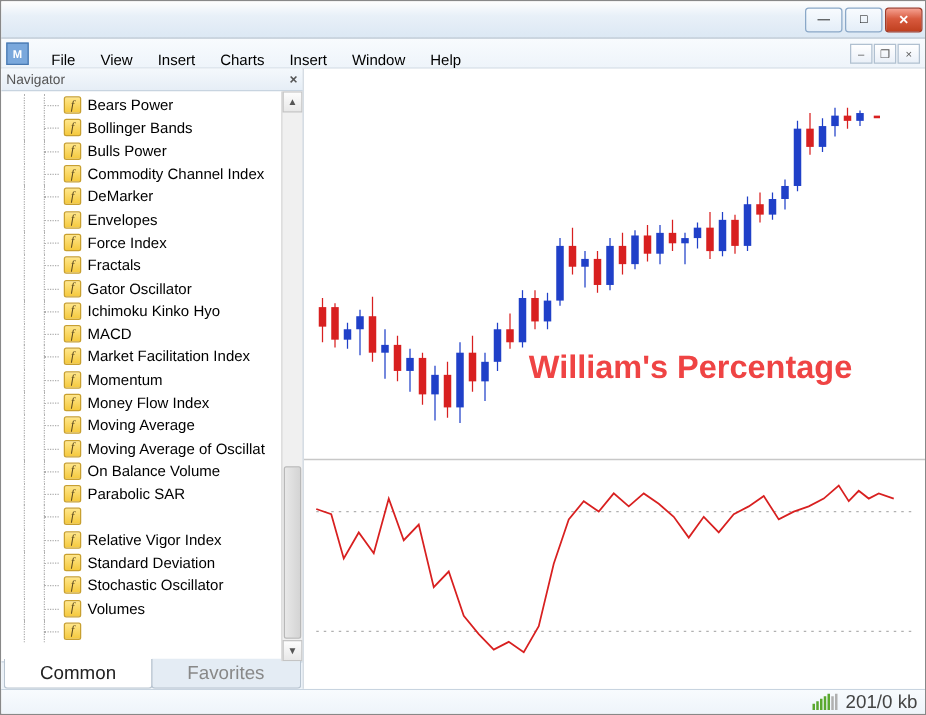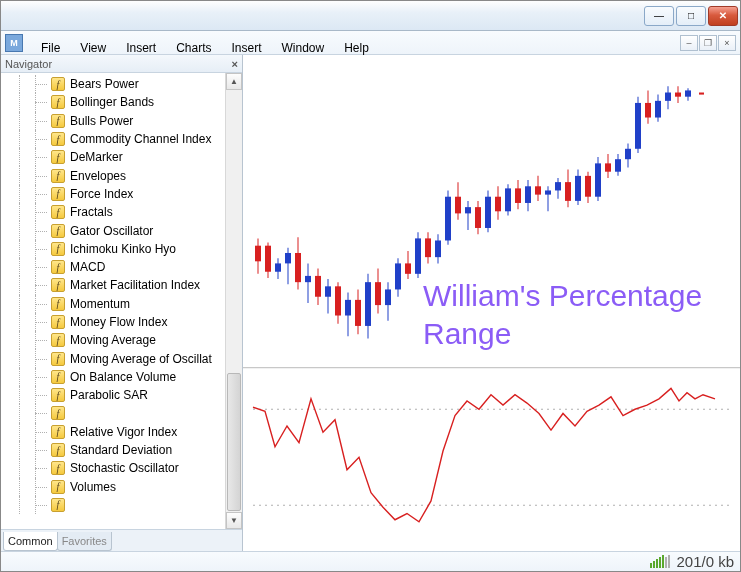--- a/index.html
+++ b/index.html
@@ -150,48 +150,48 @@
   }
   .nav-tabs {
     display: flex;
     height: 22px;
     background: #ecf2f8;
     border-top: 1px solid #c8d4e0;
     align-items: flex-end;
     padding-left: 2px;
   }
   .nav-tab {
-    padding: 3px 4px;
+    padding: 3px 28px;
     border: 1px solid #b8c4d0;
     border-top: none;
     background: #e4ecf4;
-    font-size: 11px;
+    font-size: 15px;
     color: #888;
     margin-right: -1px;
     border-radius: 0 0 3px 3px;
   }
   .nav-tab.active { background: #fff; color: #222; }
   
   .chart-area {
     flex: 1;
     position: relative;
     background: #fff;
     overflow: hidden;
   }
   .chart-svg {
     position: absolute; inset: 0;
     width: 100%; height: 100%;
   }
   .chart-annot {
     position: absolute;
     left: 180px; top: 222px;
     font-family: Arial, sans-serif;
-    font-size: 30px;
-    font-weight: normal;
-    color: #8b5cf6;
+    font-size: 26px;
+    font-weight: bold;
+    color: #ef4444;
     line-height: 1.25;
   }
   
   .statusbar {
     height: 20px;
     background: linear-gradient(#f8fbfe,#eef4fa);
     border-top: 1px solid #c8d4e0;
     display: flex; align-items: center;
     padding: 0 6px;
     font-size: 15px; color: #444;
@@ -464,21 +464,20 @@
           <rect x="442" y="34" width="6" height="6" fill="#2040c8"></rect>
         </g>
       <line id="sep" x1="0" x2="497" stroke="#c8c8c8" stroke-width="1" y1="300" y2="300"></line>
       <line id="lvl1" x1="10" x2="487" stroke="#b0b0b0" stroke-width="1" stroke-dasharray="2,4" y1="340" y2="340"></line>
       <line id="lvl2" x1="10" x2="487" stroke="#b0b0b0" stroke-width="1" stroke-dasharray="2,4" y1="432" y2="432"></line>
       <polyline id="wpr" fill="none" stroke="#d82020" stroke-width="1.4" points="10,338 22,342 32,376 44,356 56,372 68,330 80,362 92,350 104,398 116,386 128,420 140,434 152,446 164,440 176,448 188,428 200,380 212,346 224,332 236,340 248,326 260,336 272,326 284,334 296,344 308,360 320,344 332,356 344,342 356,336 368,328 380,346 392,340 404,336 416,330 428,320 436,332 444,324 452,330 460,326 472,330"></polyline>
       <rect id="tick" width="5" height="2" fill="#d82020" x="456" y="36"></rect>
     </svg>
     <div class="chart-annot">
       <div>William's Percentage</div>
-      <div>Range</div>
     </div>
   </div>
 </div>
 
 <div class="statusbar">
   <div class="spacer"></div>
   <div class="conn-bars">
     <span style="height:5px"></span>
       <span style="height:7px"></span>
       <span style="height:9px"></span>

